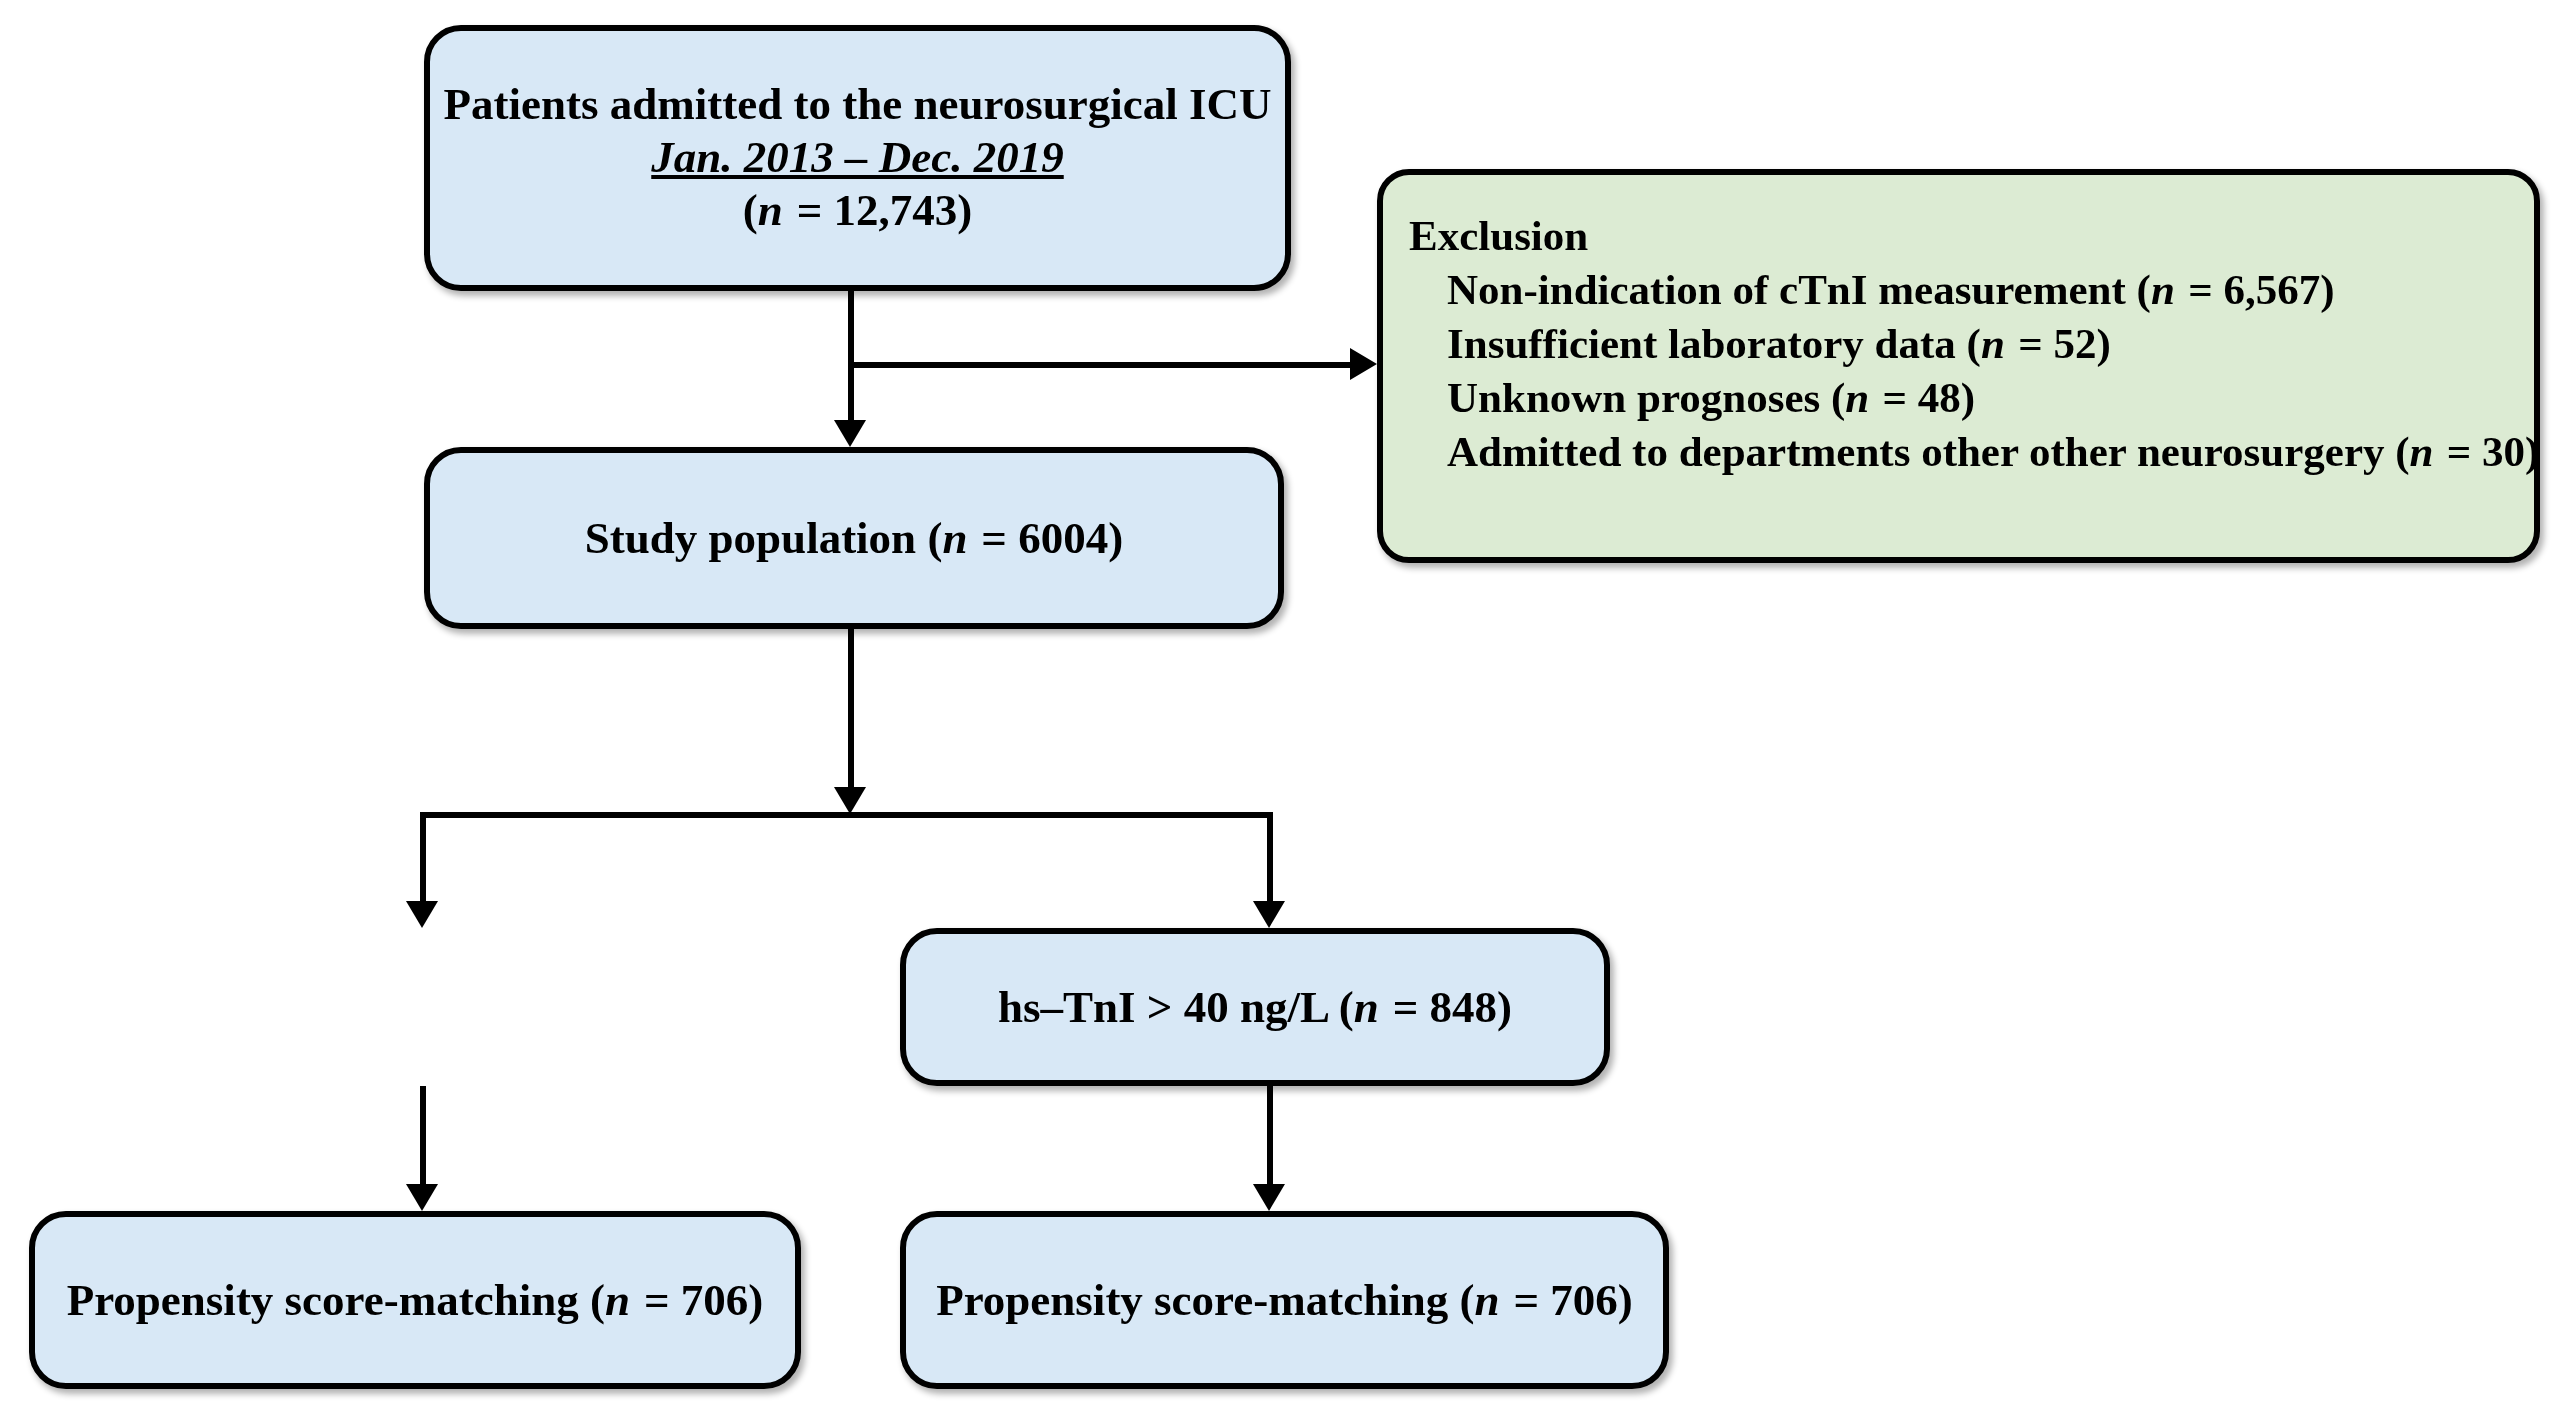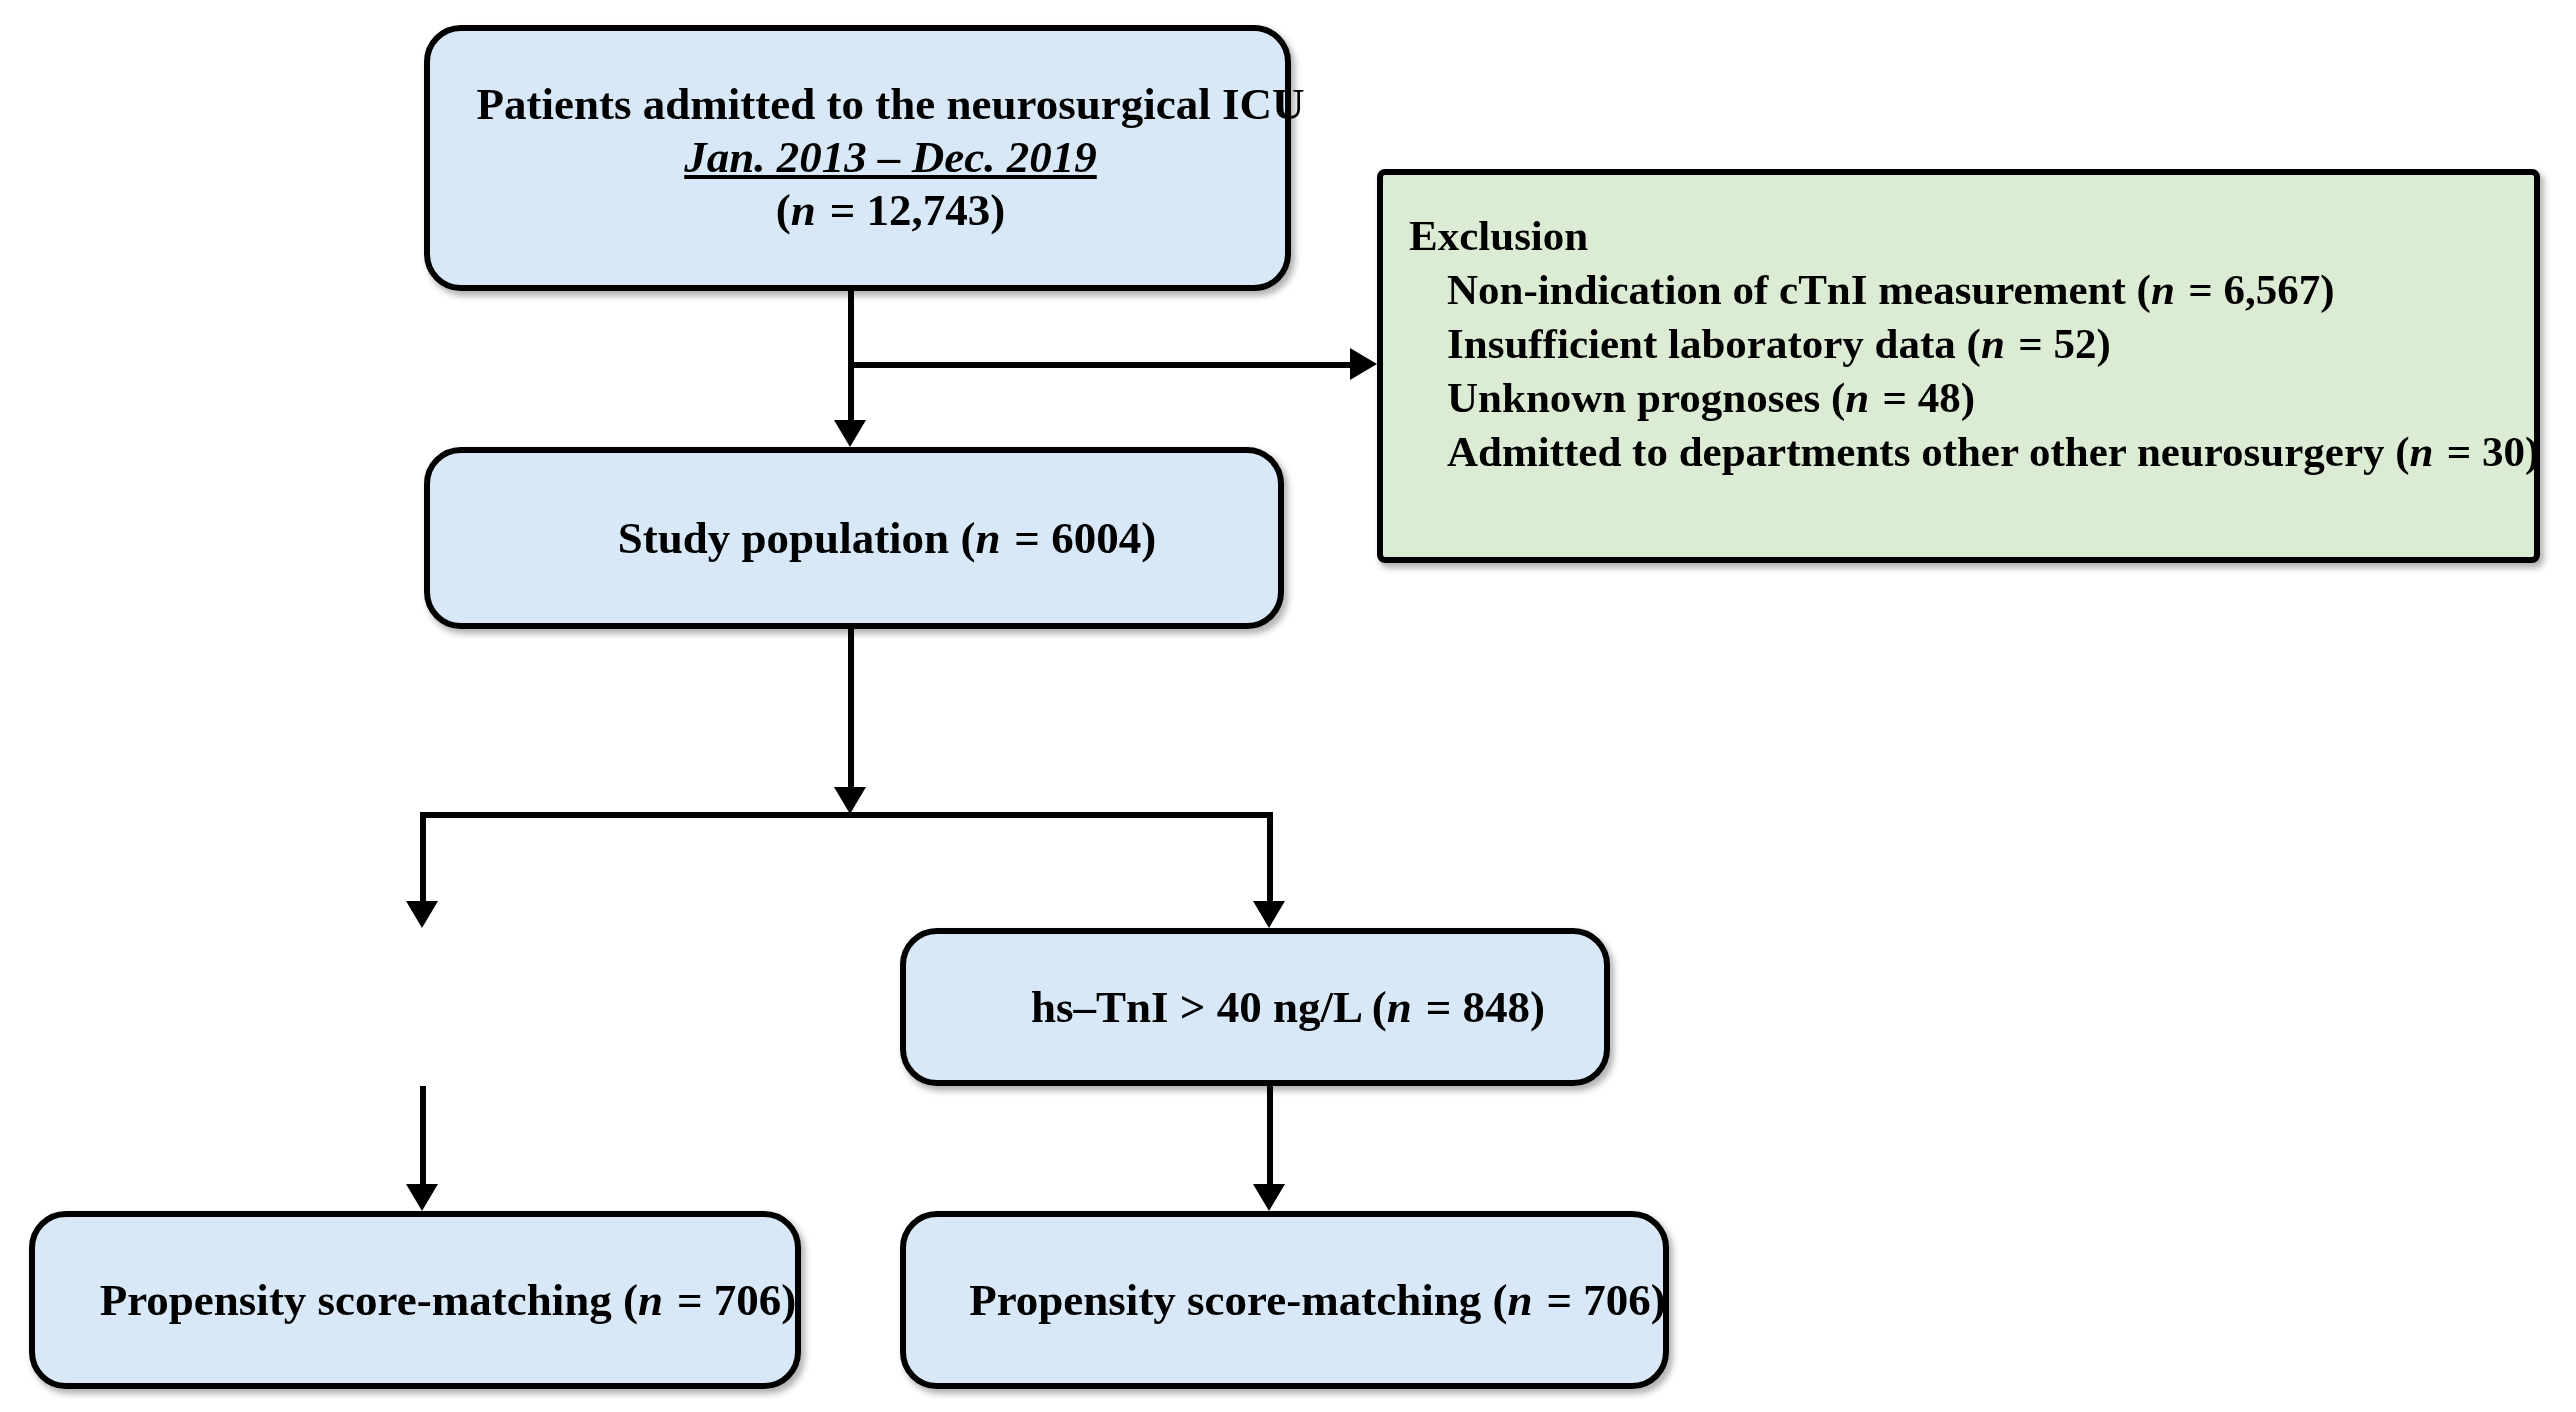--- a/index.html
+++ b/index.html
@@ -17,33 +17,32 @@
     color: #000000;
     overflow: hidden;
   }
   .box {
     position: absolute;
     box-sizing: border-box;
     border: 6.8px solid #000000;
     box-shadow: 3.4px 4.8px 6.1px rgba(0,0,0,0.30);
   }
   .blue  { background: #d8e8f6; border-radius: 37px; }
-  .green { background: #dcebd3; border-radius: 8px; }
+  .green { background: #dcebd3; border-radius: 32px; }
   .center-label {
     width: 100%;
     height: 100%;
     display: flex;
     flex-direction: column;
     align-items: center;
     justify-content: center;
     text-align: center;
     font-size: 45px;
     line-height: 53px;
     white-space: nowrap;
-    padding-left: 33px;
   }
   .italic-line { font-style: italic; text-decoration: underline; }
   .n { font-style: italic; padding-right: 0.06em; }
   .exclusion-content {
     box-sizing: border-box;
     width: 100%;
     height: 100%;
     padding: 34px 13.6px 11px 26px;
     font-size: 43px;
     line-height: 54px;

